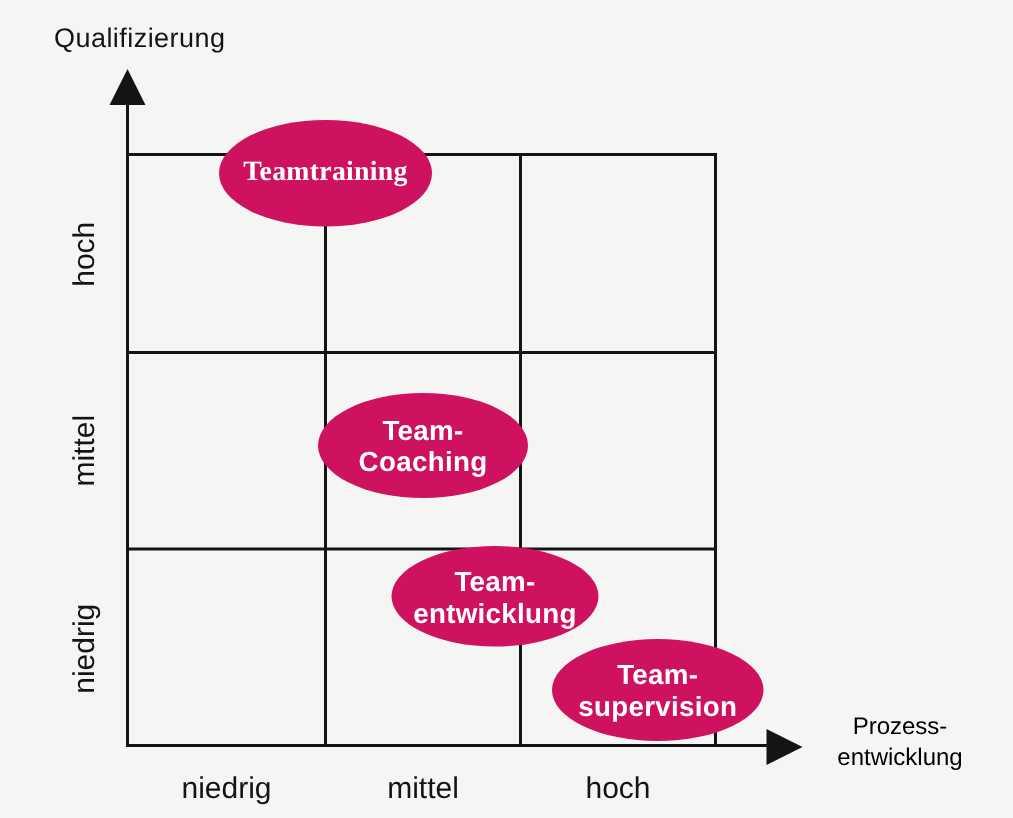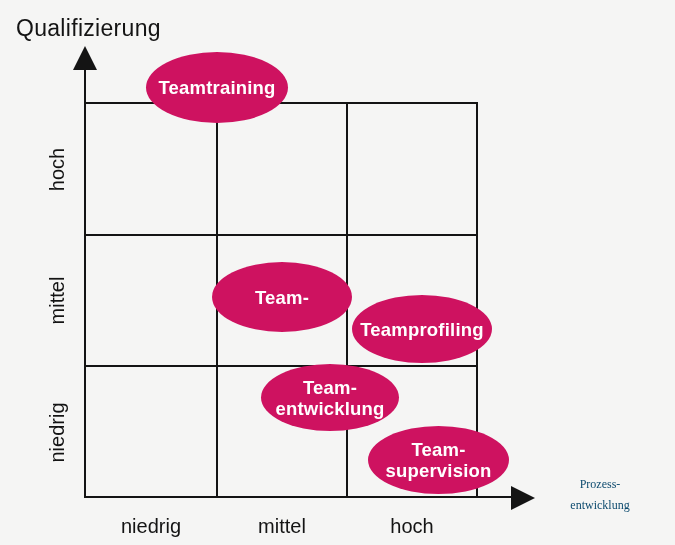--- a/index.html
+++ b/index.html
@@ -12,34 +12,34 @@
   .stage {
     position: relative;
     width: 675px;
     height: 545px;
     background: #f5f5f4;
     color: #141414;
   }
   .line { position: absolute; background: #141414; }
   .axis-title {
     position: absolute;
-    font-size: 23px;
+    font-size: 18px;
     font-weight: 500;
     letter-spacing: 0.3px;
     color: #141414;
     white-space: nowrap;
+    margin-left: 20px;
   }
   .x-axis-title {
     position: absolute;
-    font-size: 12px;
+    font-size: 16px;
     font-weight: 500;
     line-height: 21px;
     text-align: center;
-    color: #0c4a6e;
-    font-family: Liberation Serif, serif;
+    color: #000000;
   }
   .tick {
     position: absolute;
     font-size: 20px;
     color: #141414;
     text-align: center;
     white-space: nowrap;
   }
   .tick.rot { transform: rotate(-90deg); transform-origin: center center; }
   .arrow-up {
@@ -99,31 +99,29 @@
 
   <div class="tick" style="left:91px; top:515px; width:120px;">niedrig</div>
   <div class="tick" style="left:222px; top:515px; width:120px;">mittel</div>
   <div class="tick" style="left:352px; top:515px; width:120px;">hoch</div>
 
   <div class="x-axis-title" style="left:540px; top:474px; width:120px;">
     <div>Prozess-</div>
     <div>entwicklung</div>
   </div>
 
-  <div class="bubble" style="left:146px; top:52px; width:142px; height:71px;">
+  <div class="bubble" style="left:146px; top:80px; width:142px; height:71px;font-family:Liberation Serif, serif;">
     <span>Teamtraining</span>
   </div>
 
   <div class="bubble" style="left:212px; top:262px; width:140px; height:70px;">
     <span>Team-</span>
+    <span>Coaching</span>
   </div>
 
-  <div class="bubble" style="left:352px; top:295px; width:140px; height:68px;">
-    <span>Teamprofiling</span>
-  </div>
 
   <div class="bubble" style="left:261px; top:364px; width:138px; height:67px;">
     <span>Team-</span>
     <span>entwicklung</span>
   </div>
 
   <div class="bubble" style="left:368px; top:426px; width:141px; height:68px;">
     <span>Team-</span>
     <span>supervision</span>
   </div>

